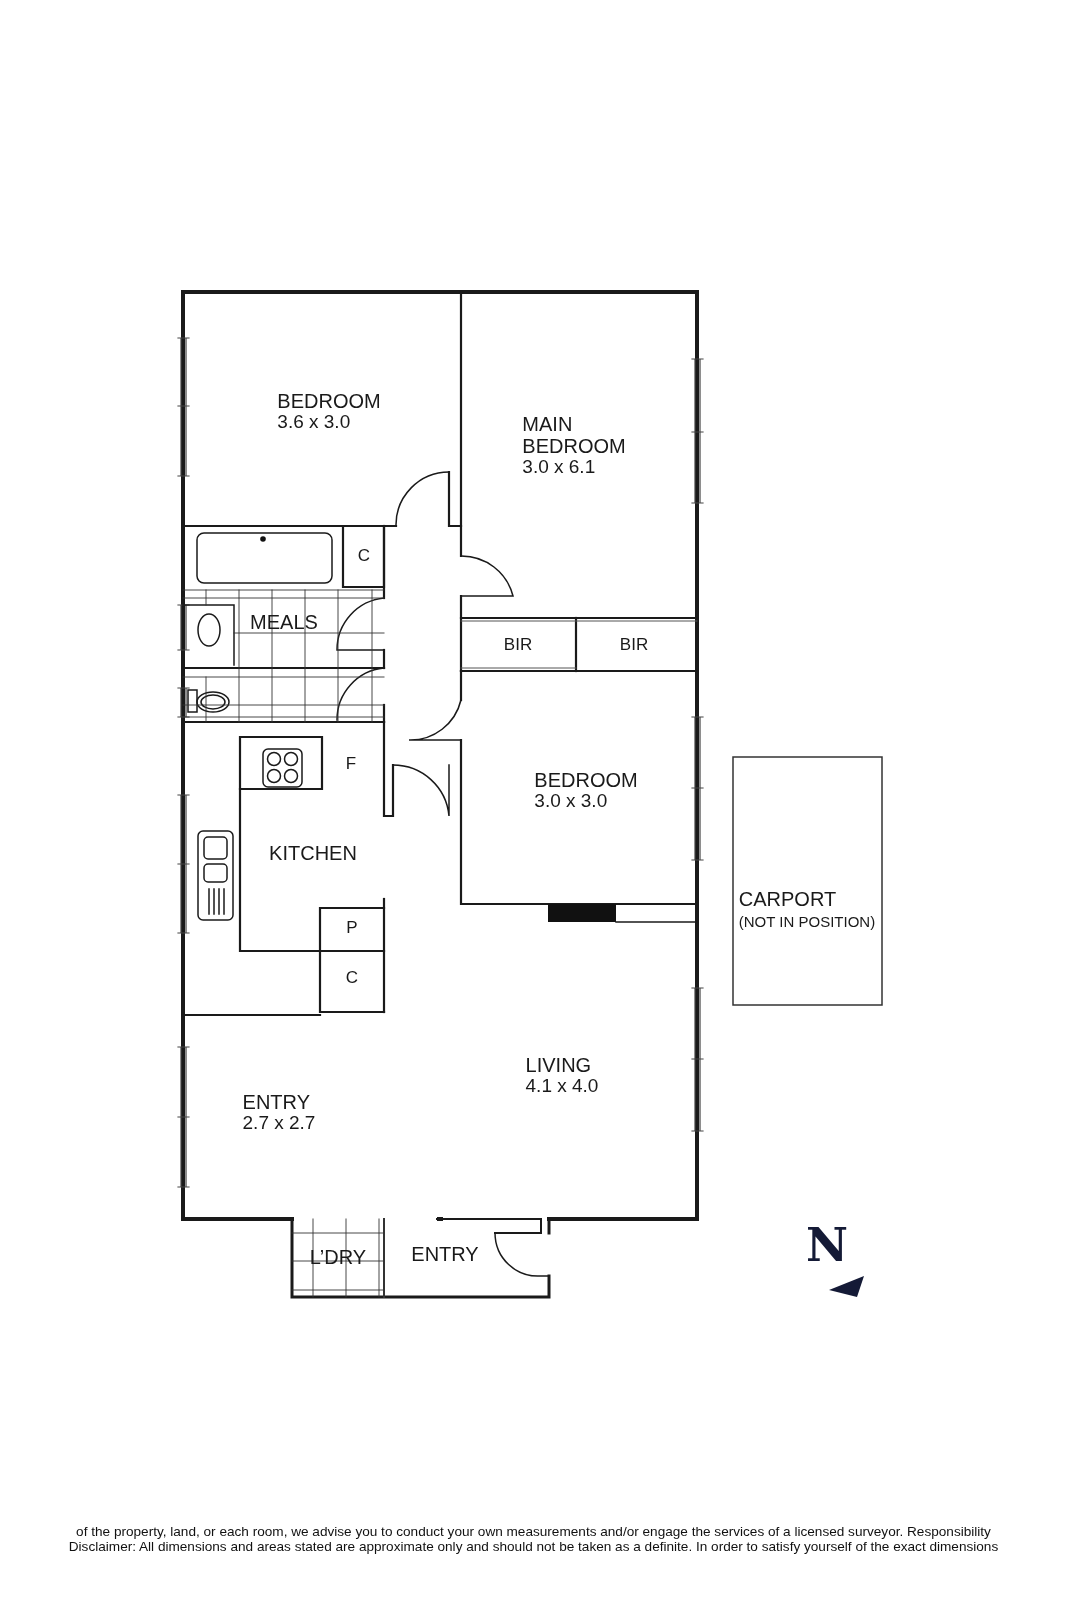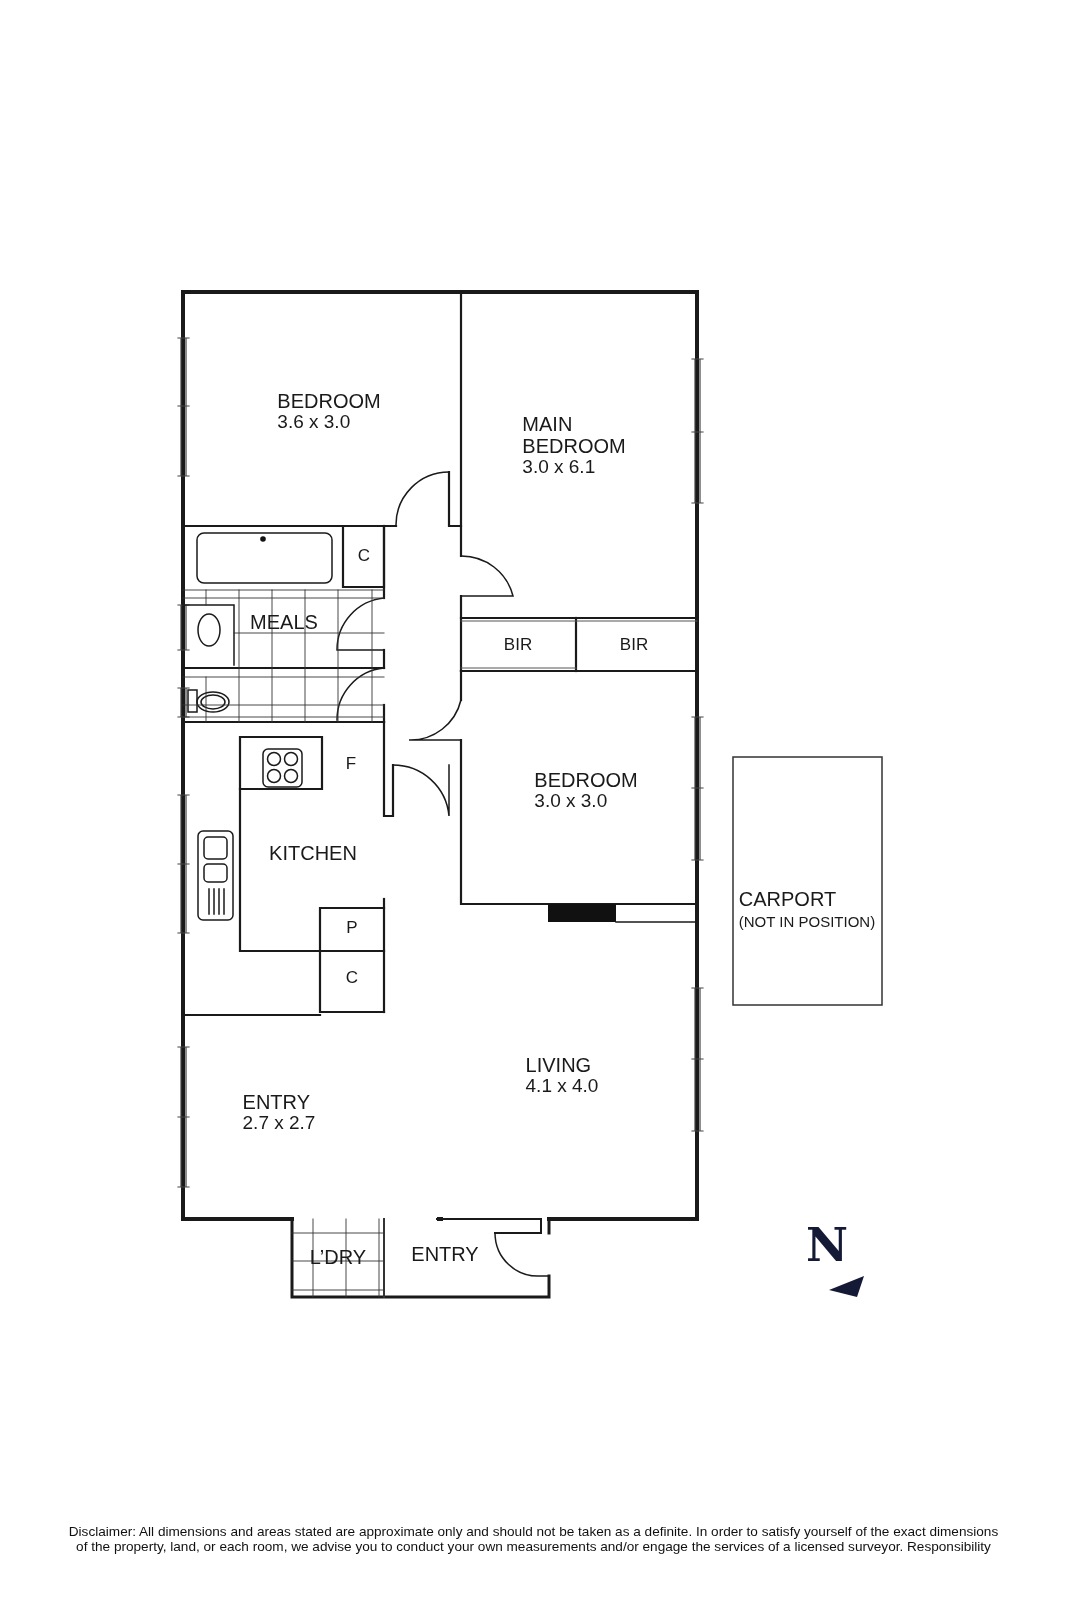--- a/index.html
+++ b/index.html
@@ -183,15 +183,15 @@
 <div class="lbl small" style="left:364px;top:547px;">C</div>
 <div class="lbl small" style="left:518px;top:636px;">BIR</div>
 <div class="lbl small" style="left:634px;top:636px;">BIR</div>
 <div class="lbl small" style="left:351px;top:755px;">F</div>
 <div class="lbl small" style="left:352px;top:919px;">P</div>
 <div class="lbl small" style="left:352px;top:969px;">C</div>
 
 <div id="north-n">N</div>
 
 <div id="disclaimer">
+  <span class="ln">of the property, land, or each room, we advise you to conduct your own measurements and/or engage the services of a licensed surveyor. Responsibility</span>
   <span class="ln">Disclaimer: All dimensions and areas stated are approximate only and should not be taken as a definite. In order to satisfy yourself of the exact dimensions</span>
-  <span class="ln">of the property, land, or each room, we advise you to conduct your own measurements and/or engage the services of a licensed surveyor. Responsibility</span>
 </div>
 
 </body></html>

